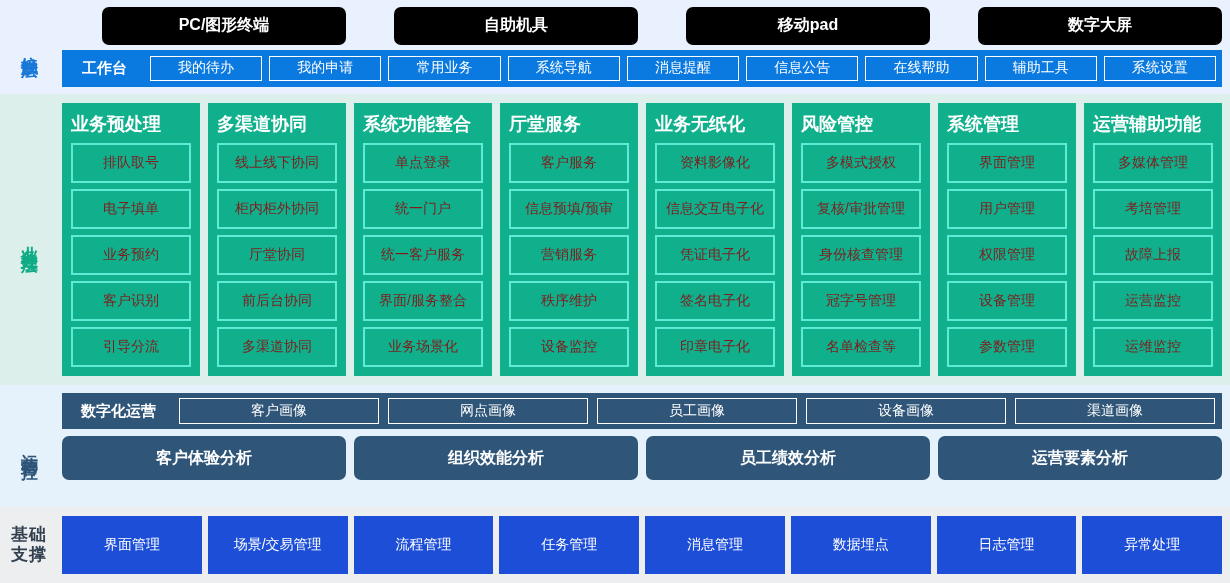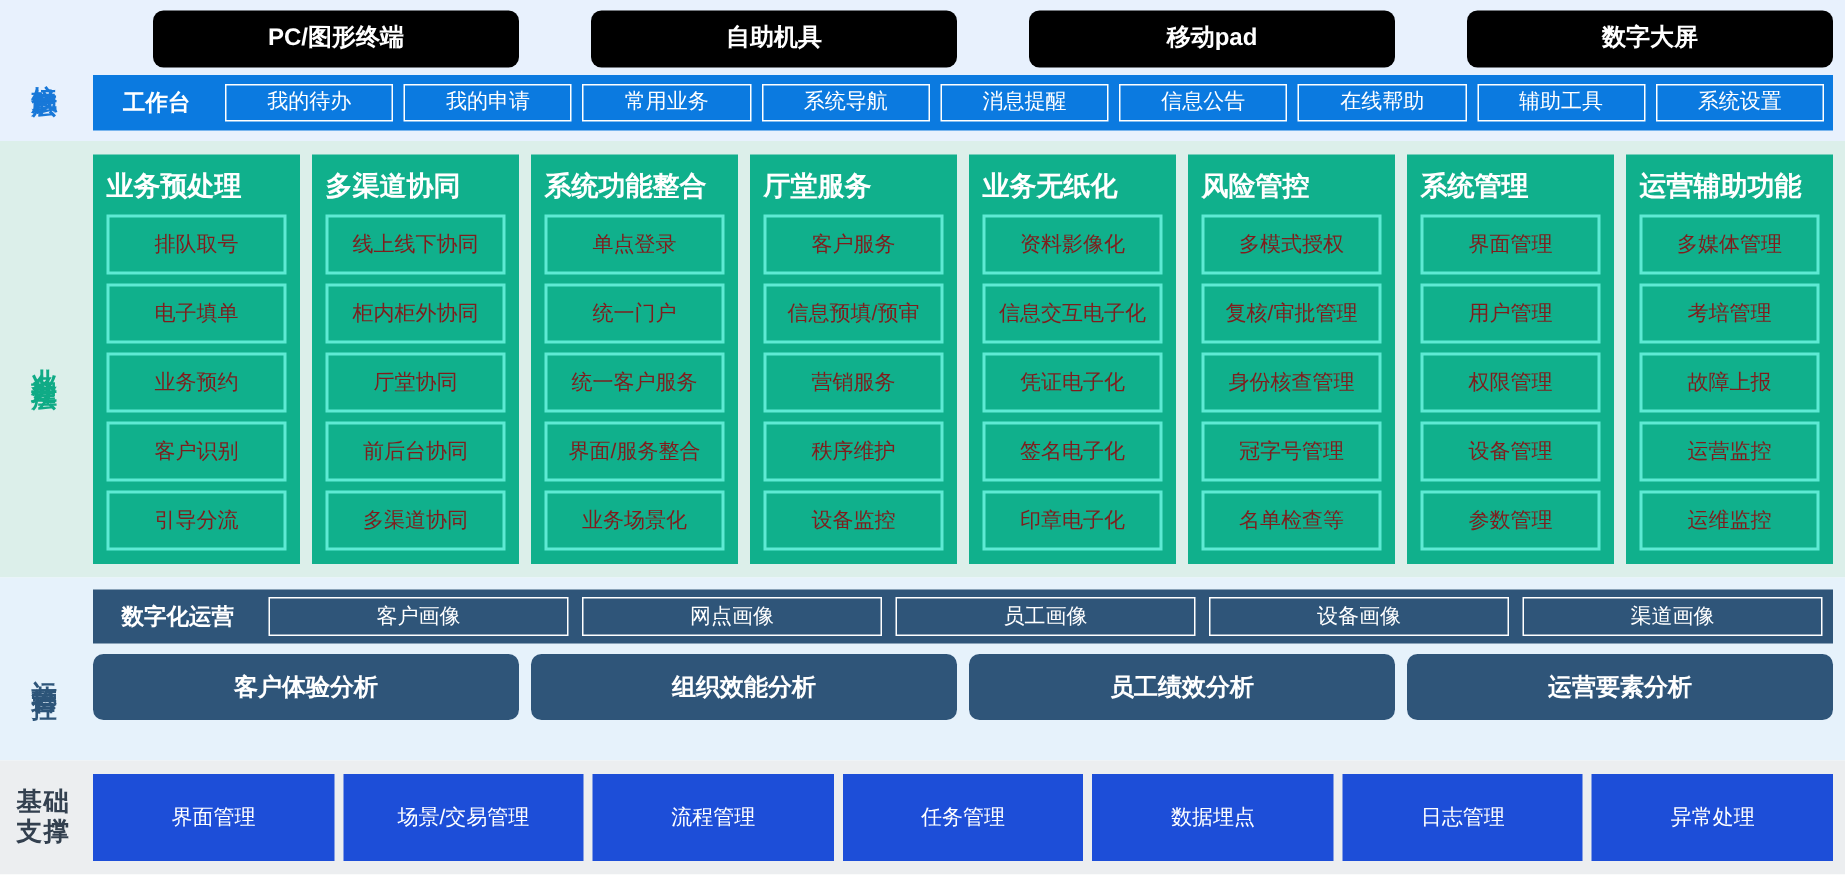--- a/index.html
+++ b/index.html
@@ -418,20 +418,21 @@
   <div class="band" id="layer-foundation">
     <div class="band-label">
       <span class="vtext"><span>基础</span><br><span>支撑</span></span>
     </div>
     <div class="band-body">
       <div class="foundation-row">
         <div class="foundation-item">界面管理</div>
         <div class="foundation-item">场景/交易管理</div>
         <div class="foundation-item">流程管理</div>
         <div class="foundation-item">任务管理</div>
+        <div class="foundation-item">消息管理</div>
         <div class="foundation-item">数据埋点</div>
         <div class="foundation-item">日志管理</div>
         <div class="foundation-item">异常处理</div>
       </div>
     </div>
   </div>
 
 </div>
 
 </body></html>

